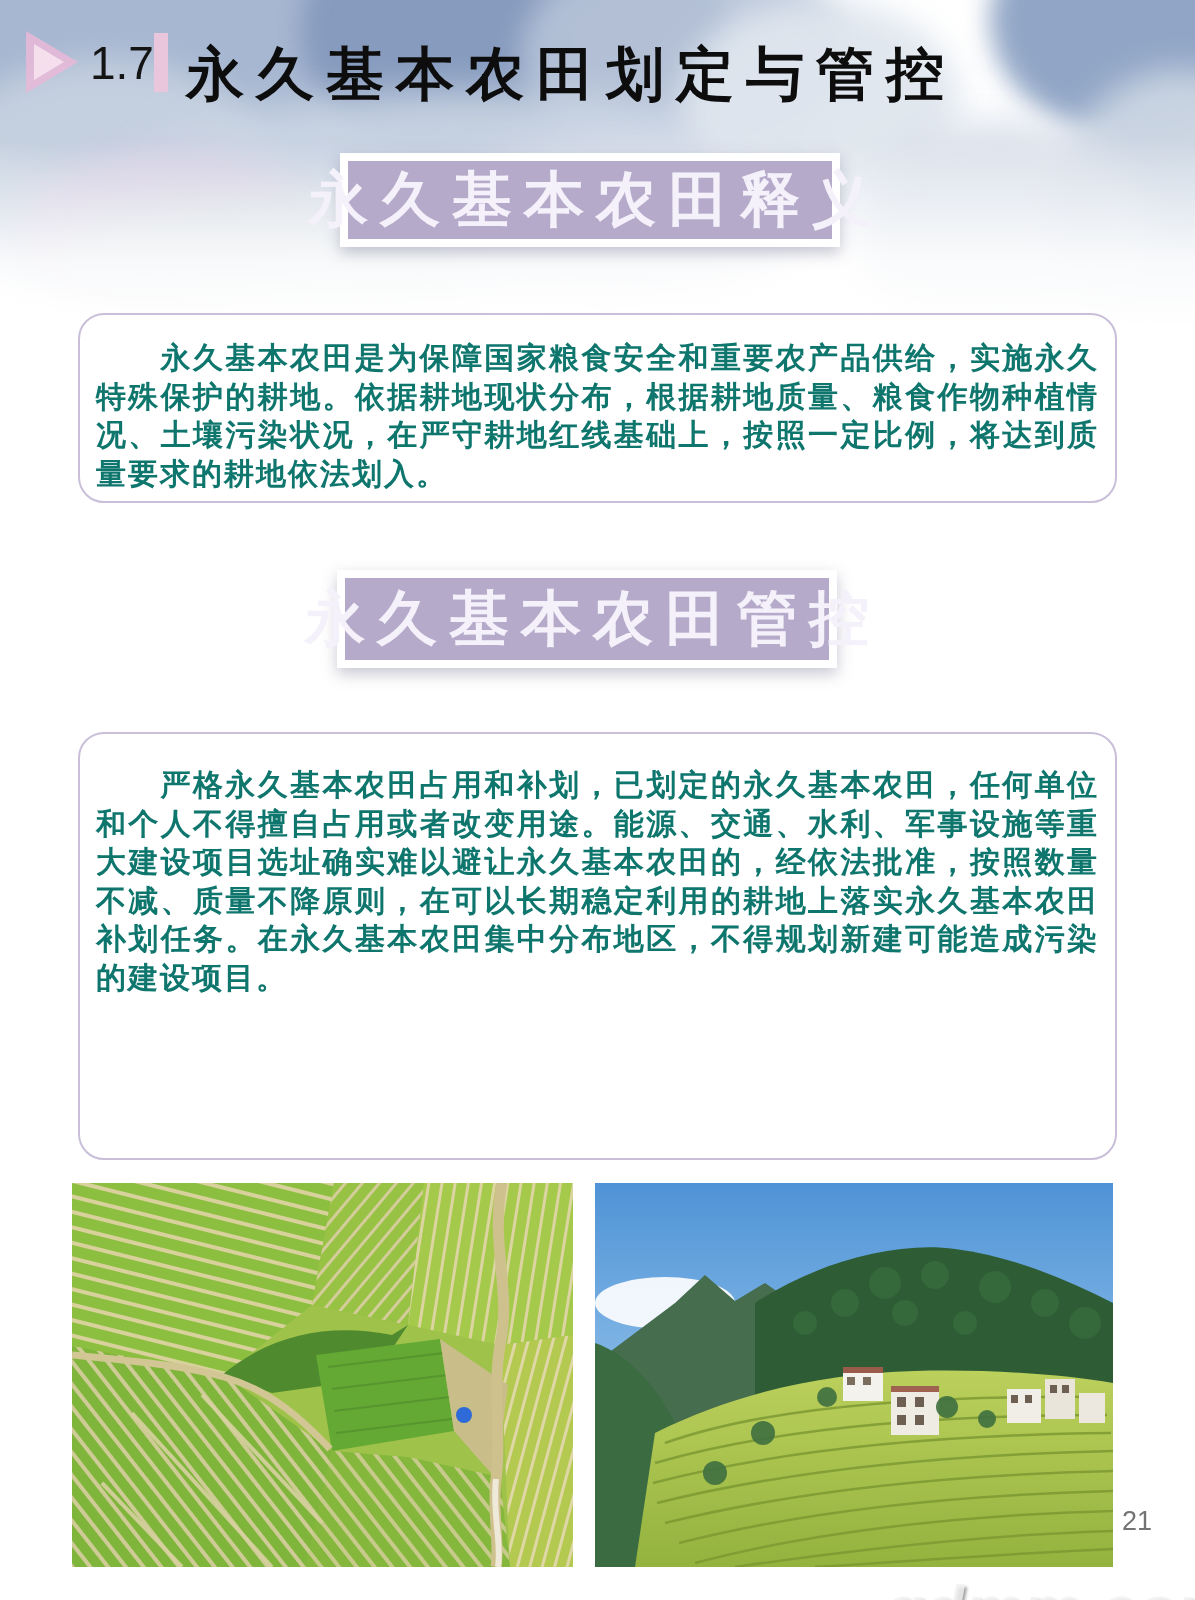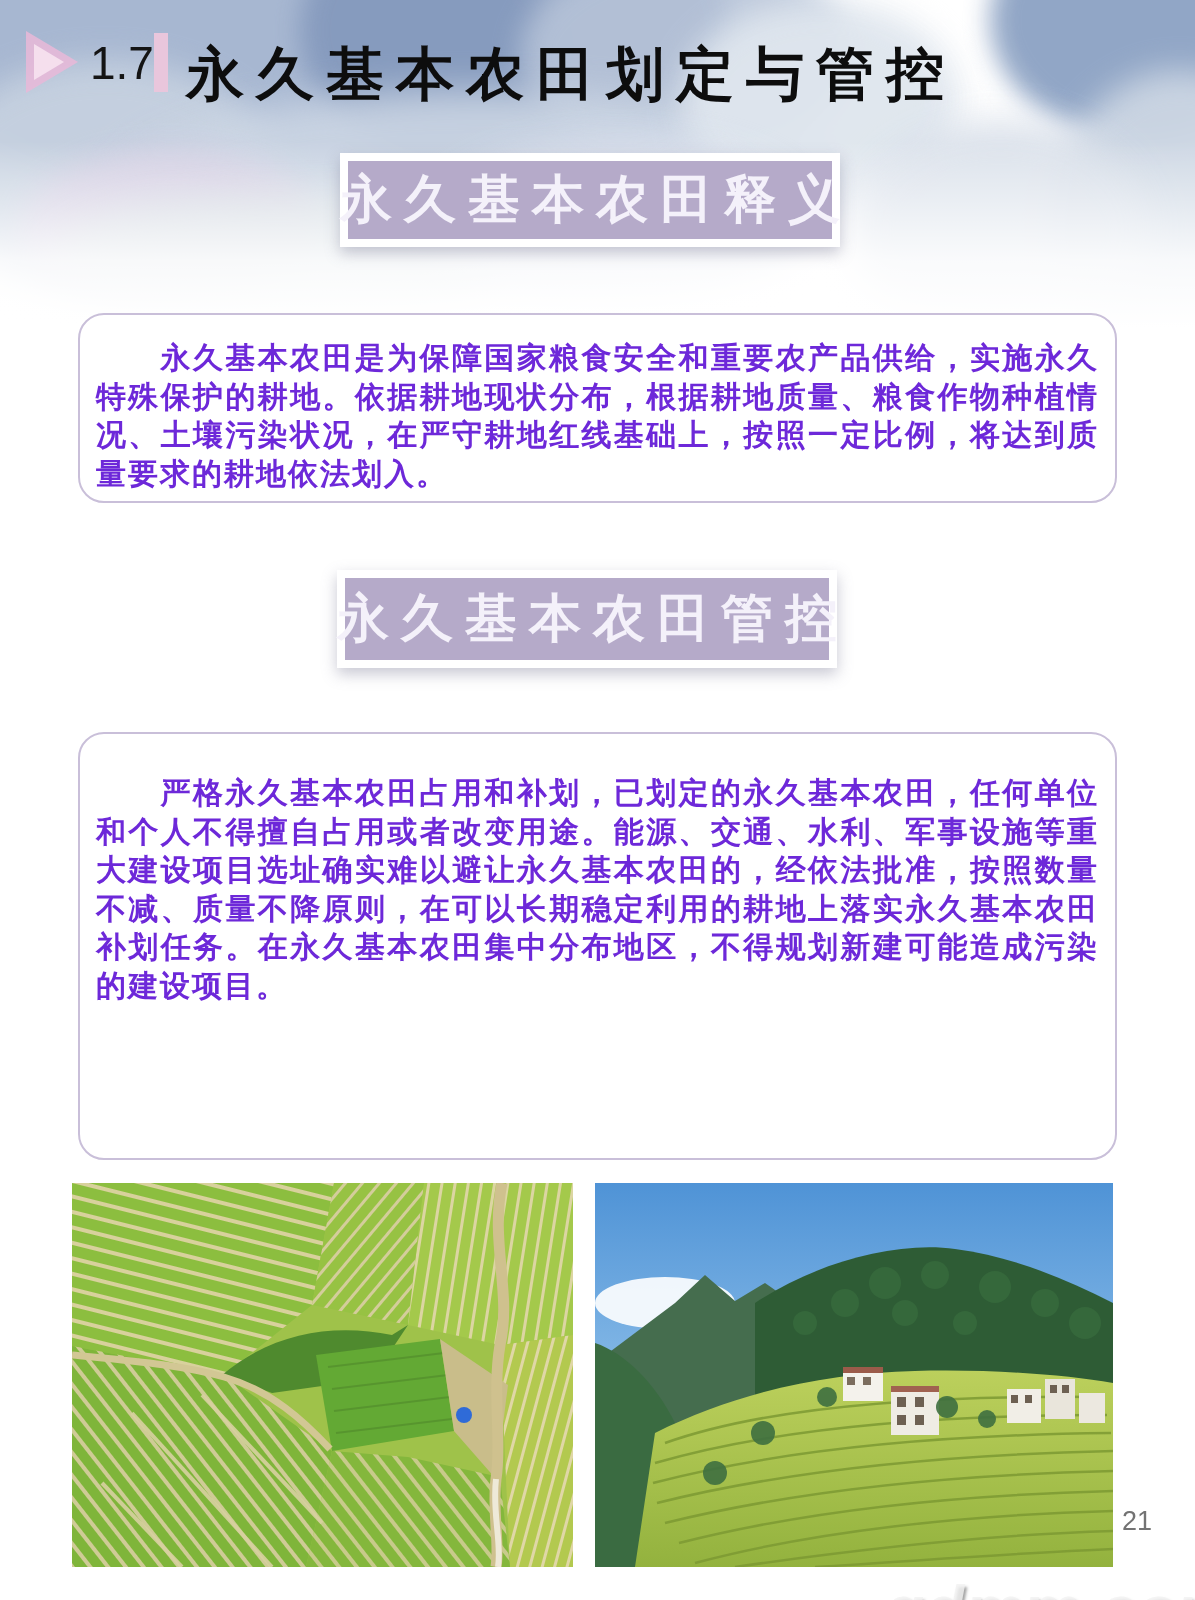--- a/index.html
+++ b/index.html
@@ -33,33 +33,33 @@
     border-left:30px solid rgba(247,227,240,.9);}
   .section-num{position:absolute;left:90px;top:36px;font-size:46px;color:#141414;}
   .pink-bar{position:absolute;left:154px;top:33px;width:14px;height:59px;background:#e9c6dc;}
   .page-title{position:absolute;left:186px;top:36px;font-size:58px;font-weight:600;
     letter-spacing:12px;color:#0d0d0d;white-space:nowrap;}
   
   .banner{position:absolute;background:#b5aac9;border:8px solid #ffffff;
     box-shadow:0 6px 14px rgba(110,110,140,.38);
     display:flex;align-items:center;justify-content:center;
     color:#f4f1fa;font-family:"Liberation Serif","DejaVu Serif",serif;font-weight:bold;
-    font-size:52px;letter-spacing:12px;white-space:nowrap;text-indent:12px;}
+    font-size:60px;letter-spacing:12px;white-space:nowrap;text-indent:12px;}
   .banner1{left:340px;top:153px;width:484px;height:78px;}
   .banner2{left:337px;top:570px;width:484px;height:82px;}
   
   .text-box{position:absolute;left:78px;width:1039px;box-sizing:border-box;
     background:#ffffff;border:2px solid #c9bfd9;border-radius:26px;
-    padding:24px 16px;color:#6d28d9;
+    padding:24px 16px;color:#0f766e;
     font-family:"Liberation Serif","DejaVu Serif",serif;font-weight:bold;
     font-size:30px;line-height:38.5px;letter-spacing:2px;
     text-align:justify;}
   .text-box p{margin:0;text-indent:2.15em;}
   .box1{top:313px;height:190px;}
-  .box2{top:732px;height:428px;padding-top:40px;}
+  .box2{top:732px;height:428px;padding-top:32px;}
   
   .photo{position:absolute;top:1183px;overflow:hidden;}
   .photo-left{left:72px;width:501px;height:384px;}
   .photo-right{left:595px;width:518px;height:384px;}
   .photo svg{display:block;}
   
   .watermark{position:absolute;left:885px;top:1572px;
     font-size:64px;font-style:italic;font-weight:bold;
     color:rgba(242,242,242,.82);text-shadow:2px 3px 3px rgba(70,70,70,.5);
     letter-spacing:1px;white-space:nowrap;}

